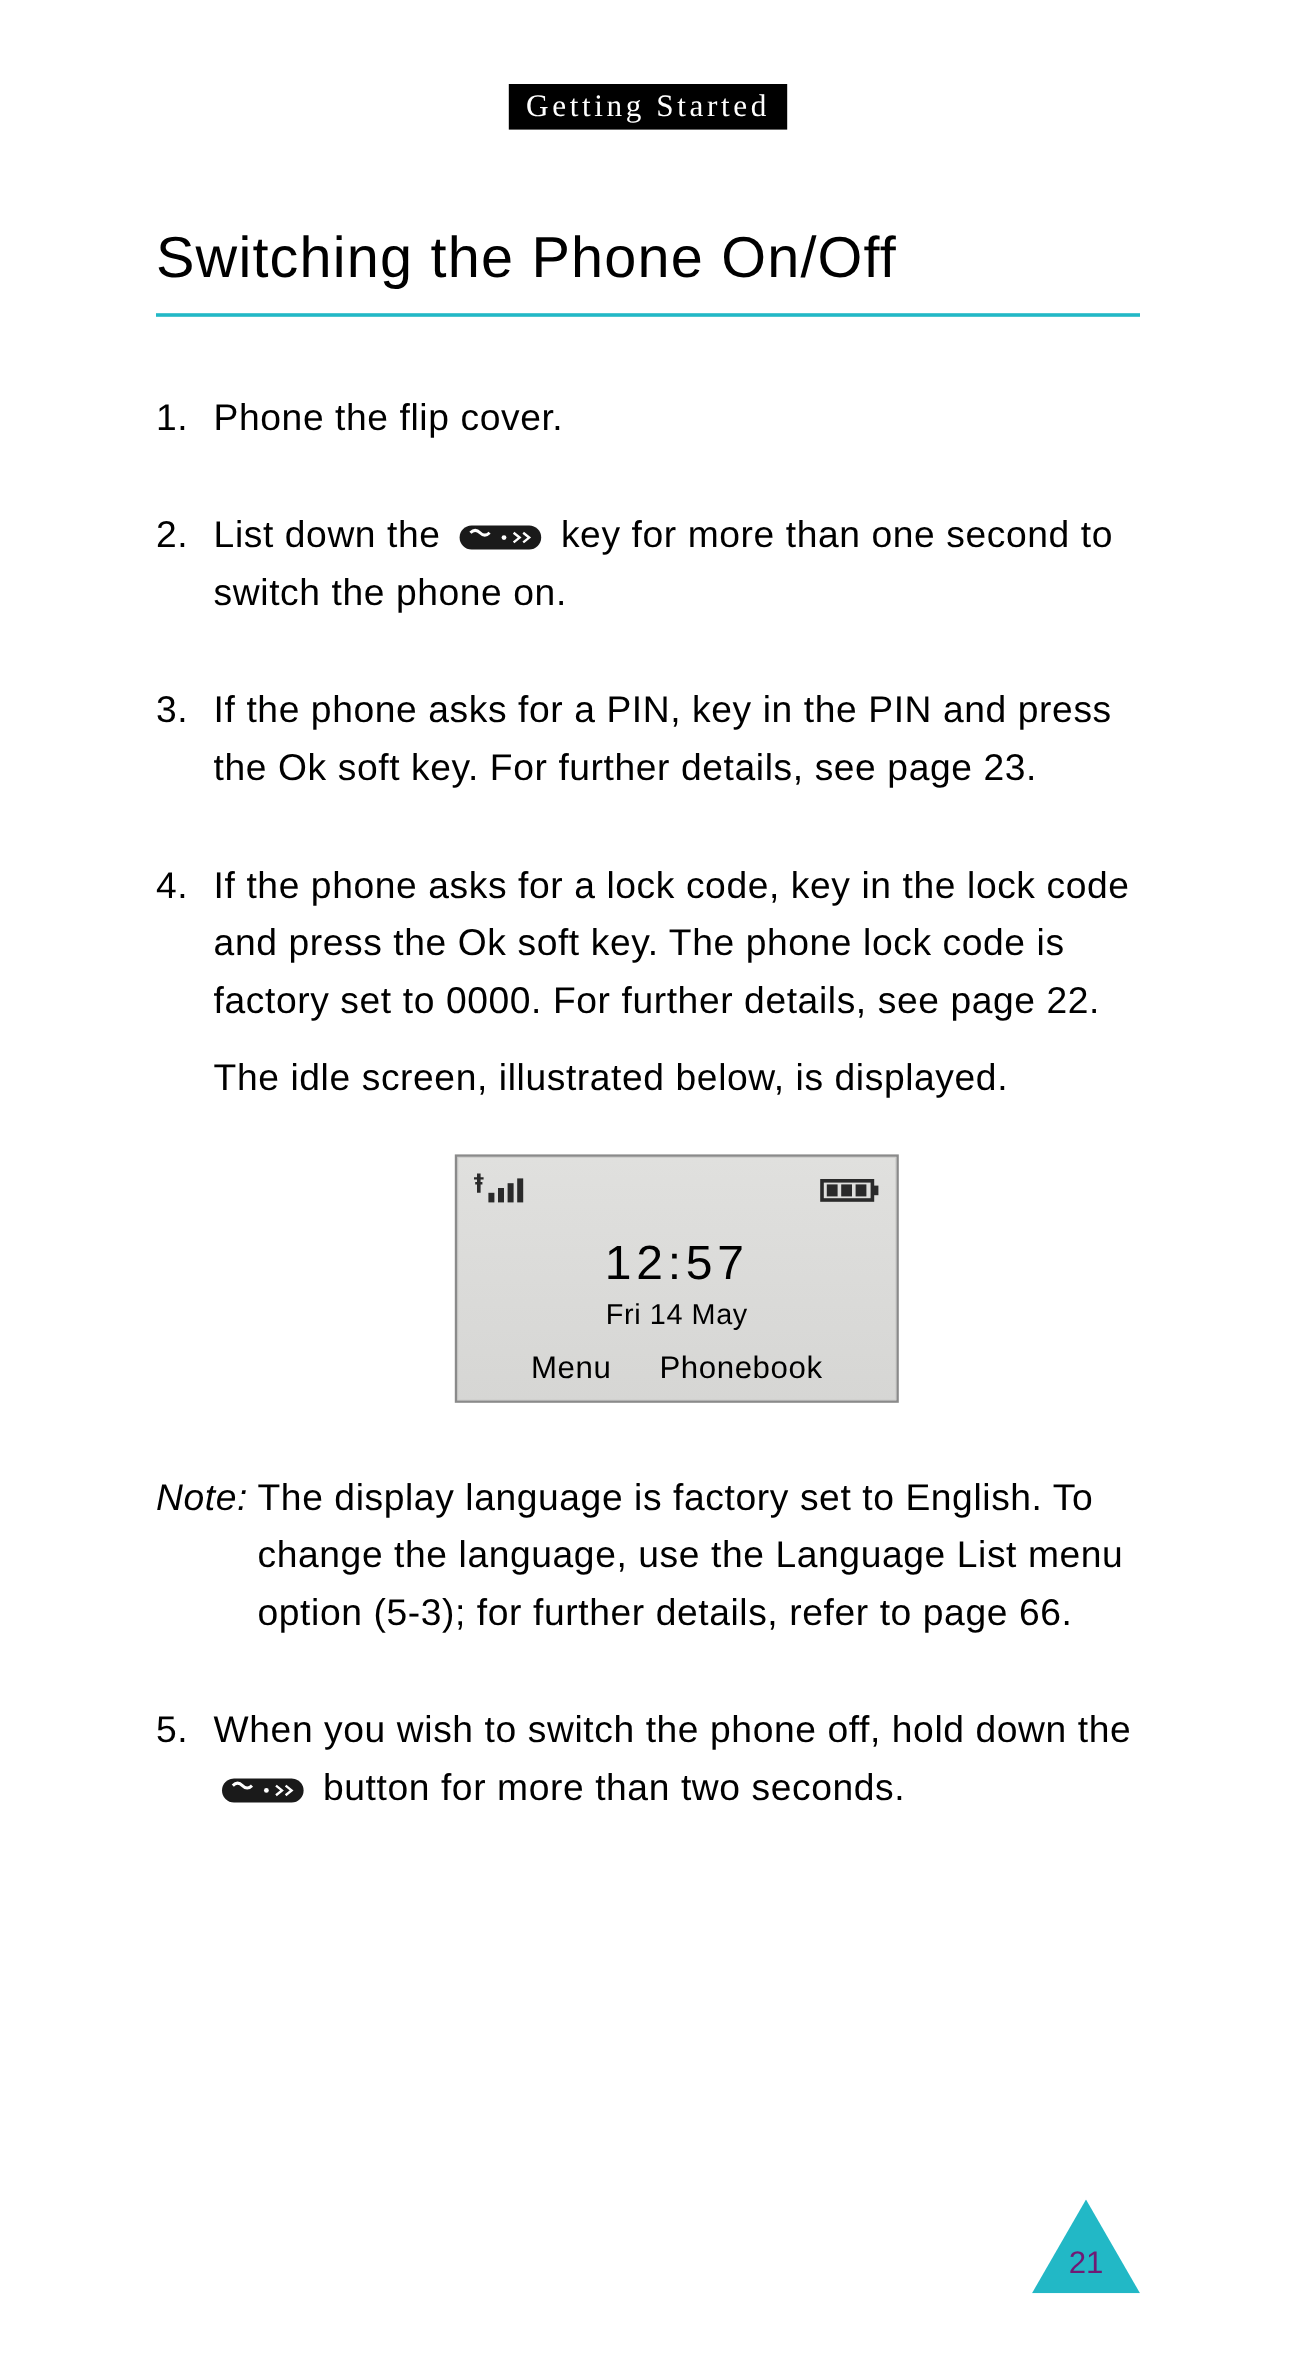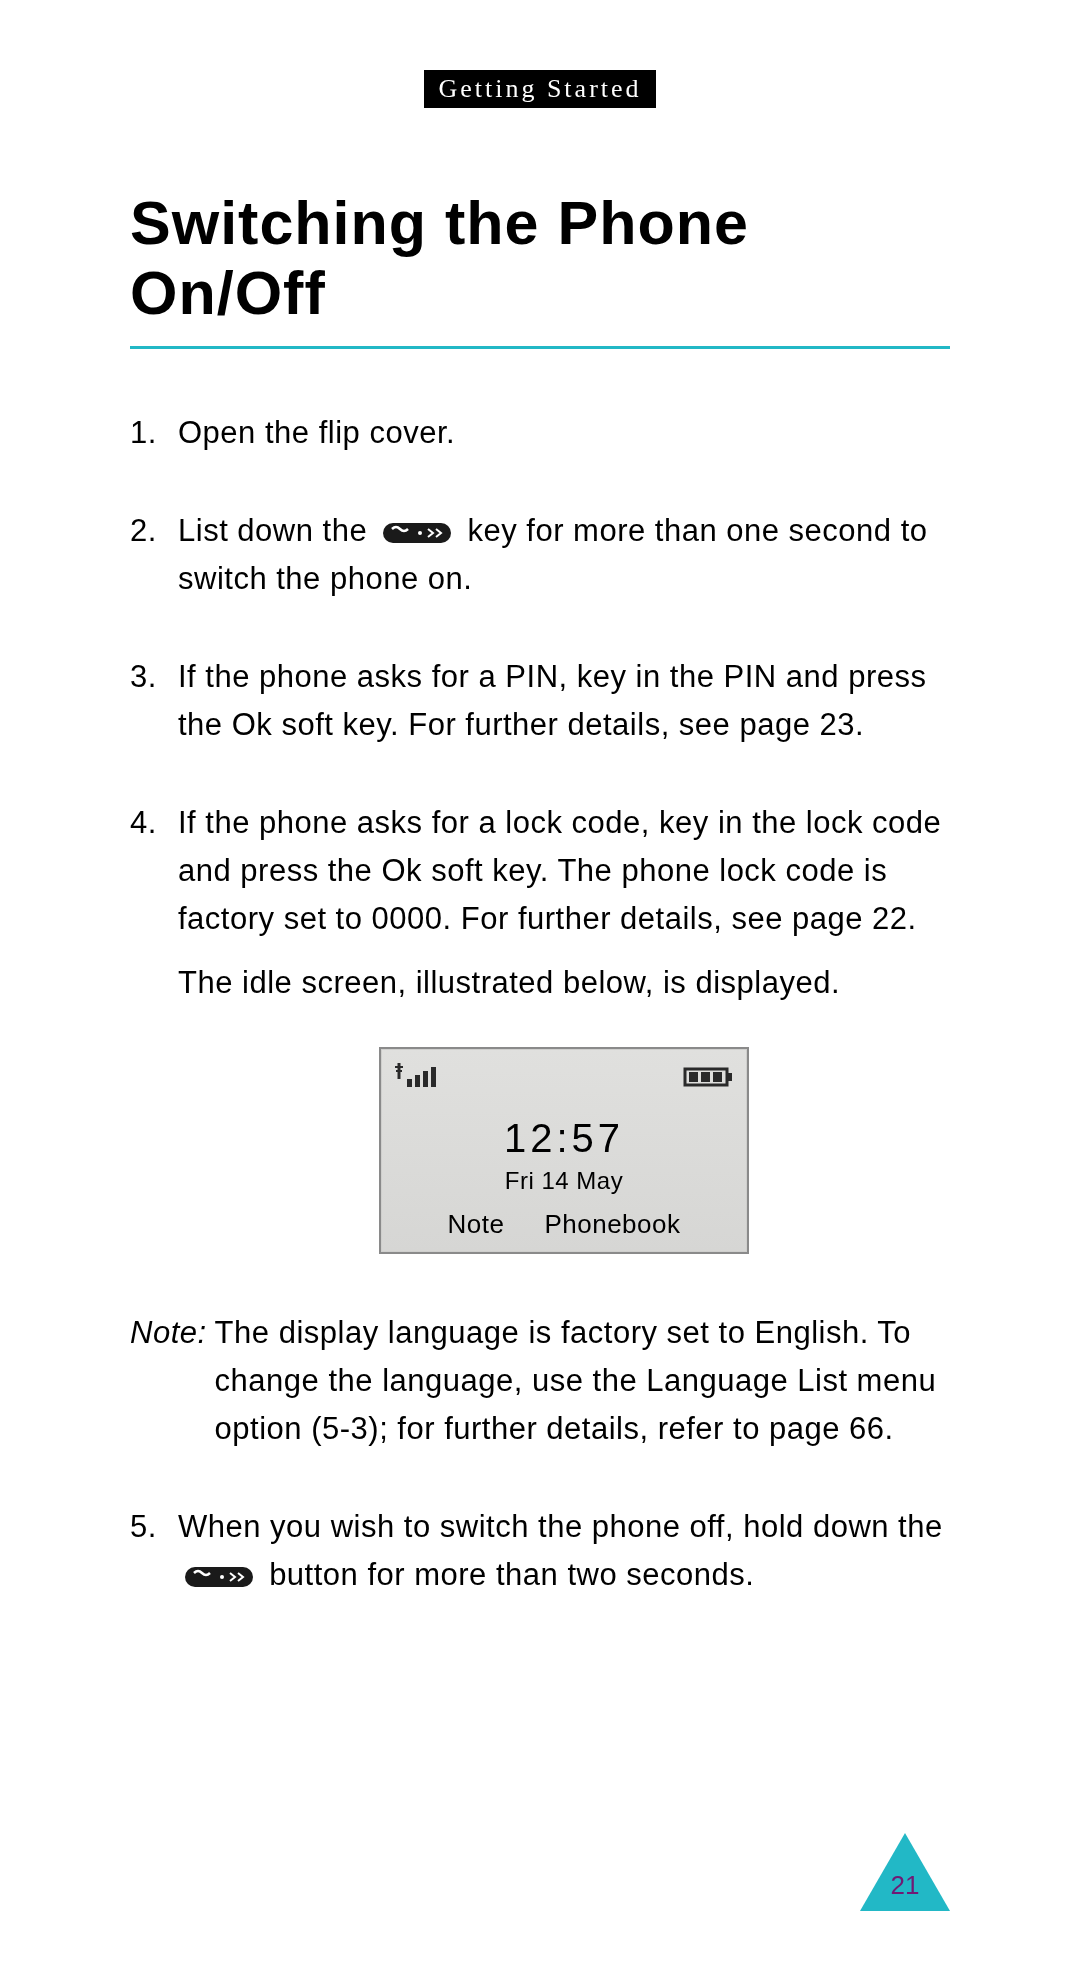--- a/index.html
+++ b/index.html
@@ -23,22 +23,22 @@
     width: fit-content;
     margin: 0 auto 80px auto;
     background: #000000;
     color: #ffffff;
     font-size: 26px;
     letter-spacing: 3px;
     padding: 4px 14px;
     font-family: "Georgia", serif;
   }
   .title {
-    font-size: 61px;
-    font-weight: 700;
+    font-size: 48px;
+    font-weight: 400;
     letter-spacing: 1px;
     margin: 0 0 18px 0;
     font-family: Arial, Helvetica, sans-serif;
   }
   .title-rule {
     border: none;
     border-top: 3px solid #22b8c6;
     margin: 0 0 60px 0;
   }
   ol.steps {
@@ -148,21 +148,21 @@
 
   <span class="chapter-tag">Getting Started</span>
 
   <h1 class="title">Switching the Phone On/Off</h1>
   <hr class="title-rule">
 
   <ol class="steps">
 
     <li>
       <span class="num">1.</span>
-      <span>Open the flip cover.</span>
+      <span>Phone the flip cover.</span>
     </li>
 
     <li>
       <span class="num">2.</span>
       <span>List down the </span>
       <span class="key-icon">
         <svg width="70" height="28" viewBox="0 0 70 28">
           <rect x="1" y="4" width="68" height="20" rx="10" fill="#1a1a1a"></rect>
           <path d="M10 10 q4 -4 8 0 q4 4 8 0" stroke="#fff" stroke-width="2.5" fill="none"></path>
           <circle cx="38" cy="14" r="2" fill="#fff"></circle>
@@ -204,21 +204,21 @@
                 <rect x="20" y="9" width="9" height="10" fill="#2a2a2a"></rect>
                 <rect x="32" y="9" width="9" height="10" fill="#2a2a2a"></rect>
               </svg>
             </span>
           </div>
           <div class="phone-body">
             <div class="time">12:57</div>
             <div class="date">Fri 14 May</div>
           </div>
           <div class="phone-softkeys">
-            <span>Note</span>
+            <span>Menu</span>
             <span>Phonebook</span>
           </div>
         </div>
       </div>
     </li>
 
   </ol>
 
   <div class="note-block">
     <span class="note-label">Note:</span>

